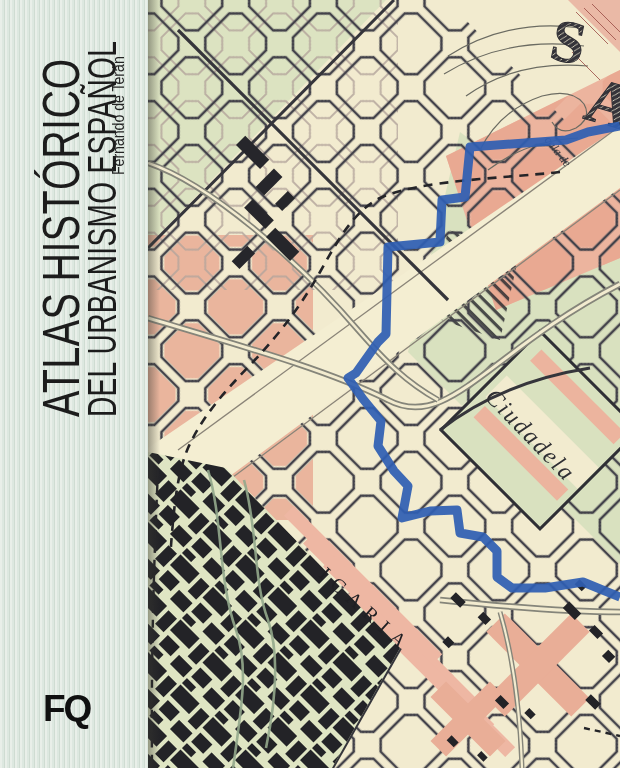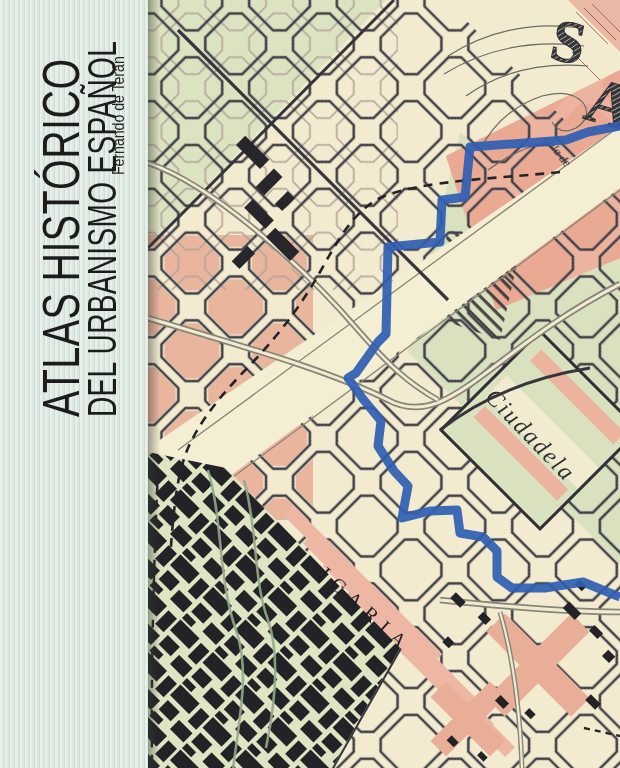--- a/index.html
+++ b/index.html
@@ -30,20 +30,21 @@
 </style>
 </head>
 <body>
 
 <div class="cover">
 
   <div class="band">
     <div class="vtext t1">ATLAS HISTÓRICO</div>
     <div class="vtext t2">DEL URBANISMO ESPAÑOL</div>
     <div class="vtext auth">Fernando de Terán</div>
+    <div class="fq">FQ</div>
   </div>
 
   <div class="map">
   <svg width="472" height="768" viewBox="0 0 472 768" xmlns="http://www.w3.org/2000/svg">
     <defs>
       <pattern id="pgrid" width="62" height="62" patternUnits="userSpaceOnUse" patternTransform="rotate(45)">
         <path d="M14,5 H48 L57,14 V48 L48,57 H14 L5,48 V14 Z" fill="none" stroke="#43424a" stroke-width="2.6"></path>
       </pattern>
       <pattern id="pgridlight" width="62" height="62" patternUnits="userSpaceOnUse" patternTransform="rotate(45) translate(31,31)">
         <path d="M14,5 H48 L57,14 V48 L48,57 H14 L5,48 V14 Z" fill="none" stroke="#b4a59c" stroke-width="2"></path>

